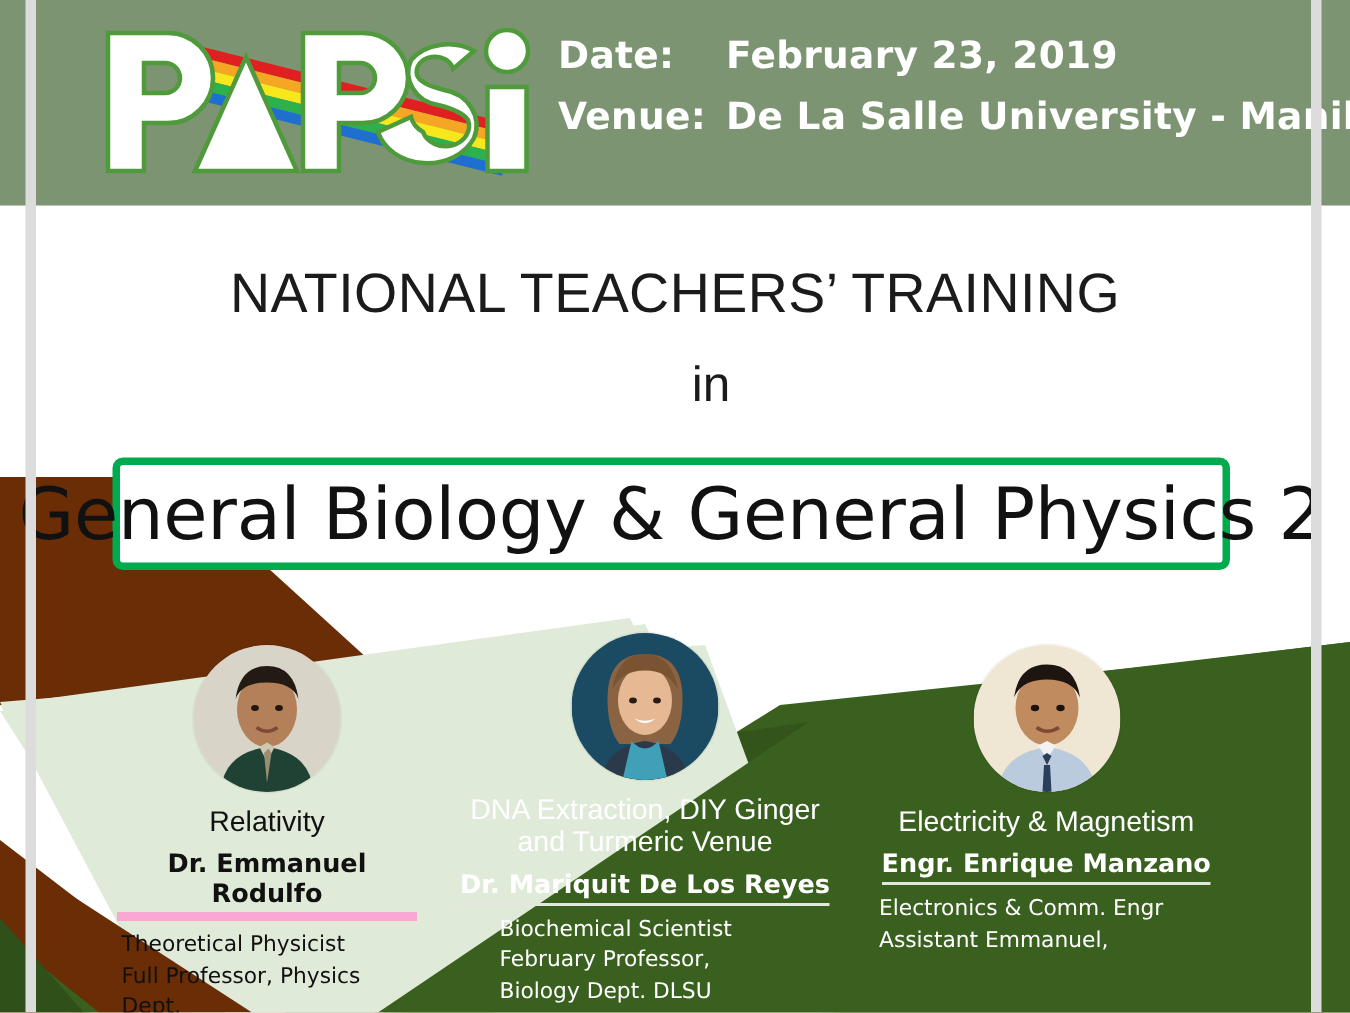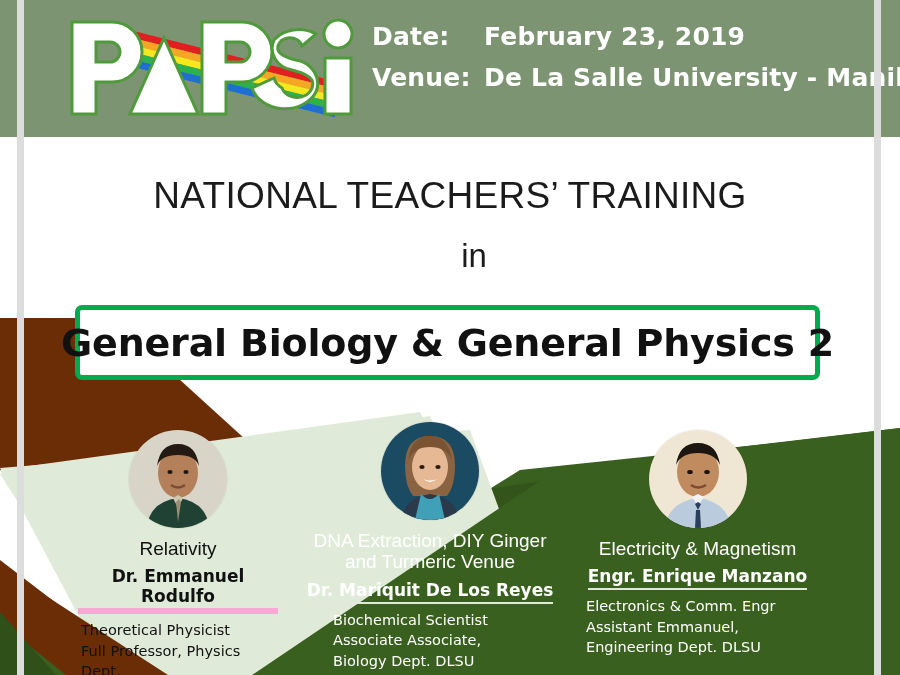--- a/index.html
+++ b/index.html
@@ -70,23 +70,23 @@
     position:absolute;left:75px;top:305px;
     width:745px;height:75px;
     background:#ffffff;
     border:5px solid #00ab4e;
     border-radius:7px;
     display:flex;align-items:center;justify-content:center;
     z-index:7;
     box-sizing:border-box;
   }
   .subject-text{
-    font-size:38px;color:#111111;
+    font-size:48px;color:#111111;
     font-family:"DejaVu Sans", sans-serif;
-    font-weight:700;
+    font-weight:400;
     letter-spacing:-.2px;
     white-space:nowrap;
   }
 
   
   .speakers{
     position:absolute;left:0;top:430px;width:900px;height:245px;
     z-index:8;
   }
   .speaker{
@@ -280,21 +280,21 @@
           <path d="M40 72 q9 10 18 0 l6 26 h-30z" fill="#3fa0b8"></path>
         </svg>
       </div>
       <div class="topic light">
         <div>DNA Extraction, DIY Ginger</div>
         <div>and Turmeric Venue</div>
       </div>
       <div class="name light">Dr. Mariquit De Los Reyes</div>
       <div class="creds light">
         <div>Biochemical Scientist</div>
-        <div>Associate Associate,</div>
+        <div>February Professor,</div>
         <div>Biology Dept. DLSU</div>
       </div>
     </div>
 
     <div class="speaker sp3">
       <div class="avatar">
         <svg viewBox="0 0 98 98" xmlns="http://www.w3.org/2000/svg">
           <rect width="98" height="98" fill="#efe7d3"></rect>
           <ellipse cx="49" cy="42" rx="21" ry="25" fill="#c08b5e"></ellipse>
           <path d="M27 35 q3 -22 22 -22 q19 0 22 22 q-5 -12 -22 -12 q-17 0 -22 12z" fill="#1d1510"></path>
@@ -305,18 +305,17 @@
           <path d="M43 67 l6 9 l6 -9 l-6 -3z" fill="#f2f2f2"></path>
           <path d="M46 74 l3 6 l3 -6 l-3 -2z" fill="#2b3e5c"></path>
           <path d="M47 80 l-1 18 h6 l-1 -18z" fill="#2b3e5c"></path>
         </svg>
       </div>
       <div class="topic light">Electricity &amp; Magnetism</div>
       <div class="name light">Engr. Enrique Manzano</div>
       <div class="creds light">
         <div>Electronics &amp; Comm. Engr</div>
         <div>Assistant Emmanuel,</div>
-        <div>Engineering Dept. DLSU</div>
       </div>
     </div>
 
   </div>
 </div>
 
 </body></html>

